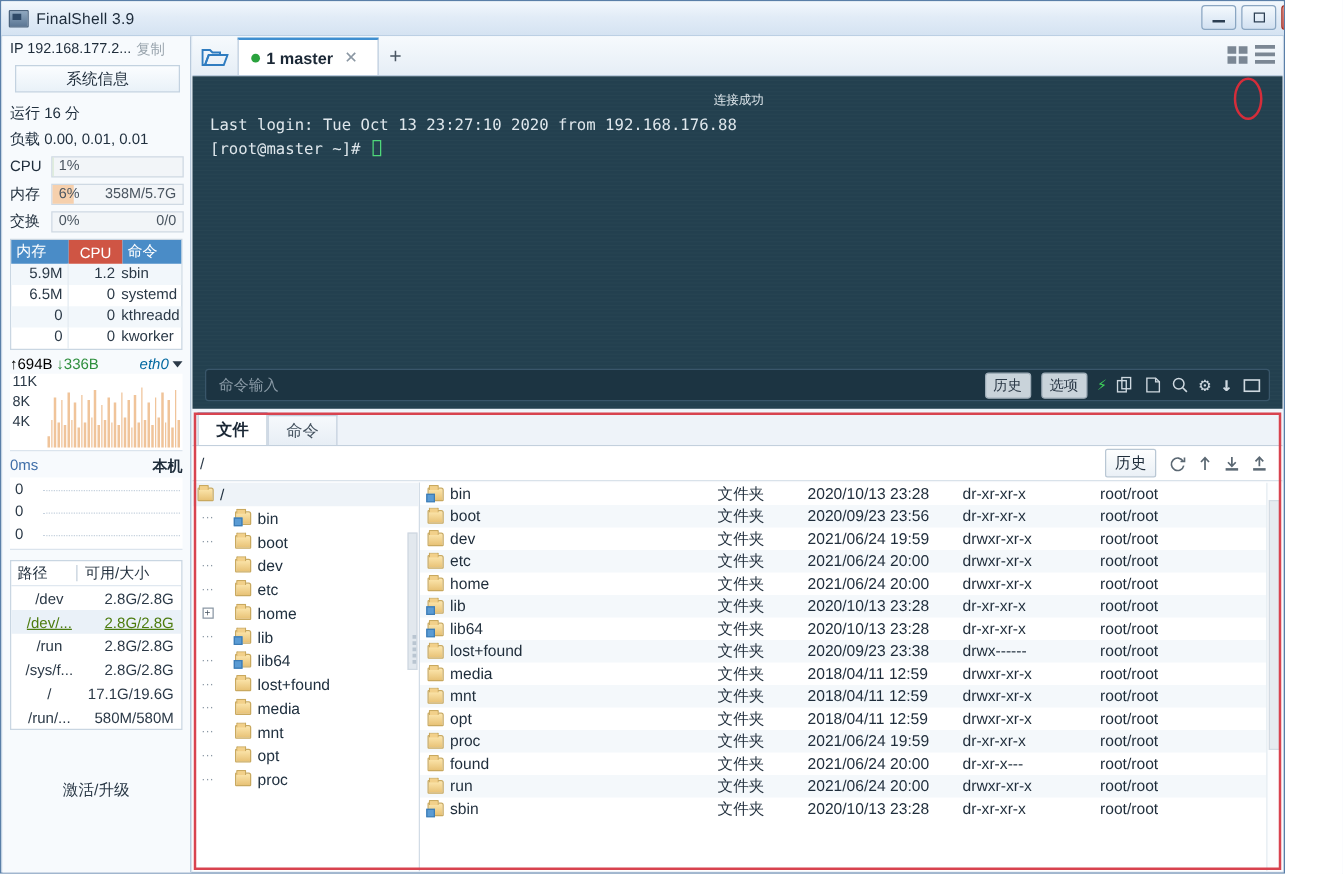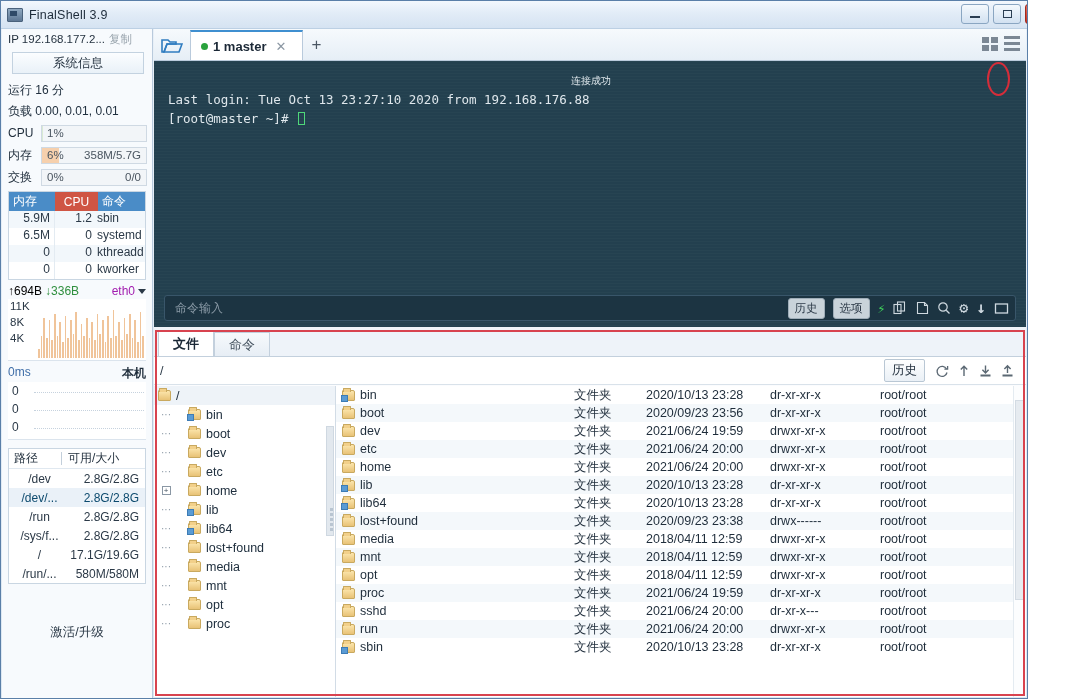--- a/index.html
+++ b/index.html
@@ -101,40 +101,40 @@
   .proc-head .c3 { flex: 1; background: #4a8cc7; padding-left: 4px; display: flex; align-items: center; }
   .proc-row { display: flex; height: 17px; font-size: 12px; color: #2b3947; }
   .proc-row:nth-child(odd) { background: #f2f7fb; }
   .proc-row .m { width: 46px; text-align: right; padding-right: 4px; border-right: 1px solid #e3ebf2; }
   .proc-row .c { width: 40px; text-align: right; padding-right: 3px; }
   .proc-row .n { flex: 1; padding-left: 2px; overflow: hidden; white-space: nowrap; }
 
   
   .net-head { display: flex; align-items: center; gap: 3px; padding: 4px 6px 1px 6px; font-size: 12px; }
   .up { color: #000000; } .down { color: #2f8f3e; }
-  .eth { margin-left: auto; color: #a21caf; display: flex; align-items: center; gap: 3px; }
+  .eth { margin-left: auto; color: #0369a1; display: flex; align-items: center; gap: 3px; font-style: italic; }
   .caret { width: 0; height: 0; border-left: 4px solid transparent; border-right: 4px solid transparent; border-top: 5px solid #2b3947; }
   .graph-box { margin: 0 6px; border-bottom: 1px solid #dbe4ed; height: 62px; position: relative; background: #fff; }
   .g-axis { position: absolute; left: 2px; font-size: 11.5px; color: #2b3947; }
   .bars { position: absolute; left: 30px; right: 2px; bottom: 2px; height: 52px; display: flex; align-items: flex-end; gap: 1px; }
   .bars i { flex: 1; background: #f0c49a; display: block; }
   .lat-head { display: flex; padding: 4px 6px 0 6px; font-size: 12px; color: #3f6ea8; }
   .lat-head .right { margin-left: auto; color: #1f2d3b; font-weight: bold; }
   .lat-box { margin: 0 6px; height: 58px; position: relative; border-bottom: 1px solid #dbe4ed; background: #fff; }
   .lat-axis { position: absolute; left: 4px; font-size: 12px; color: #2b3947; }
   .lat-line { position: absolute; left: 26px; right: 2px; height: 1px; border-top: 1px dotted #c6d2de; }
 
   
   .disk { margin: 8px 6px 0 6px; border: 1px solid #c9d6e2; background: #fff; }
   .disk-head { display: flex; height: 20px; align-items: center; font-size: 12px; color: #1f2d3b; border-bottom: 1px solid #e0e8f0; }
   .disk-head .p { width: 52px; padding-left: 5px; }
   .disk-head .sep { width: 1px; height: 13px; background: #c3cfdb; }
   .disk-head .s { padding-left: 6px; }
   .disk-row { display: flex; height: 19px; align-items: center; font-size: 12px; color: #2b3947; }
-  .disk-row.alt { background: #eaf1f8; color: #0c4a6e; }
+  .disk-row.alt { background: #eaf1f8; color: #4d7c0f; text-decoration: underline; }
   .disk-row .p { width: 56px; padding-left: 5px; white-space: nowrap; overflow: hidden; text-align: center; }
   .disk-row .s { flex: 1; text-align: right; padding-right: 6px; white-space: nowrap; }
   .activate { text-align: center; font-size: 12.5px; color: #2b3947; margin-top: 40px; }
 
   
   .main { position: absolute; left: 153px; top: 28px; right: 1px; bottom: 1px; background: #eef3f9; }
 
   .tabbar {
     position: relative; height: 32px;
     background: linear-gradient(#f6fafd, #e6eef6);
@@ -787,21 +787,21 @@
                 </div>
                 <div class="c-size"></div>
                 <div class="c-type">文件夹</div>
                 <div class="c-time">2021/06/24 19:59</div>
                 <div class="c-perm">dr-xr-xr-x</div>
                 <div class="c-owner">root/root</div>
               </div>
               <div class="row">
                 <div class="c-name">
                   <span class="folder"></span>
-                  <span>sshd</span>
+                  <span>found</span>
                 </div>
                 <div class="c-size"></div>
                 <div class="c-type">文件夹</div>
                 <div class="c-time">2021/06/24 20:00</div>
                 <div class="c-perm">dr-xr-x---</div>
                 <div class="c-owner">root/root</div>
               </div>
               <div class="row">
                 <div class="c-name">
                   <span class="folder"></span>

